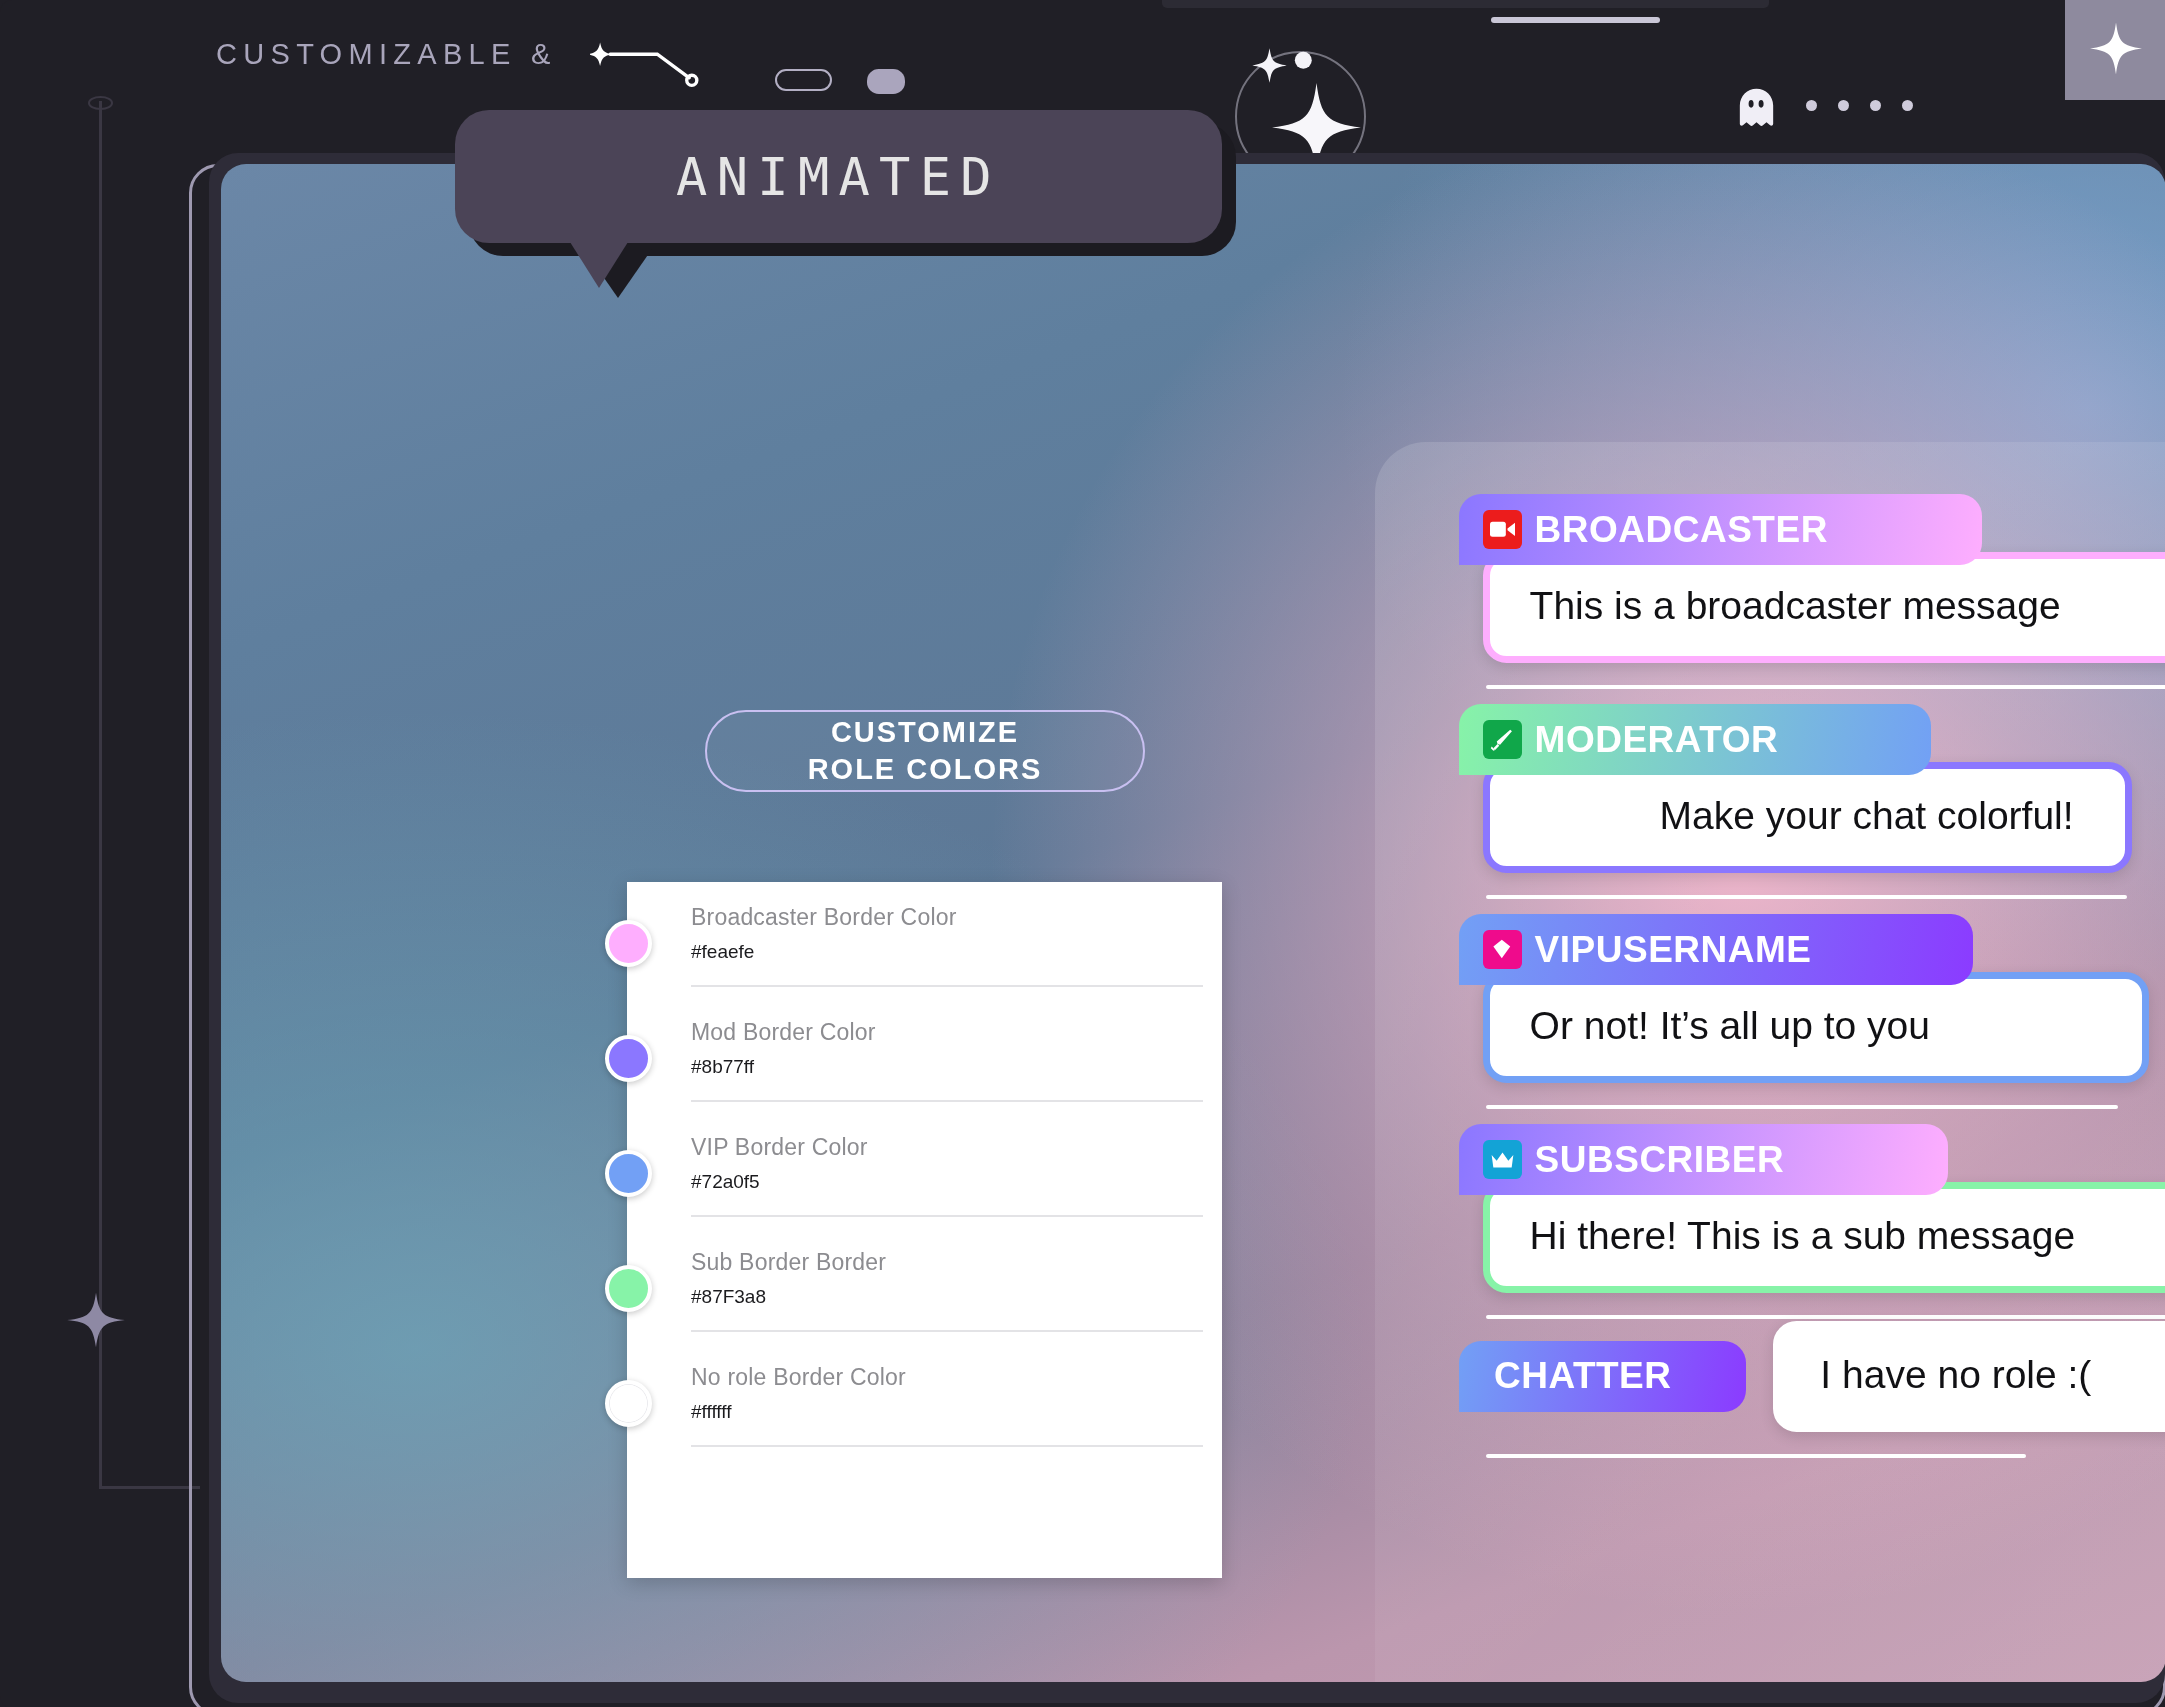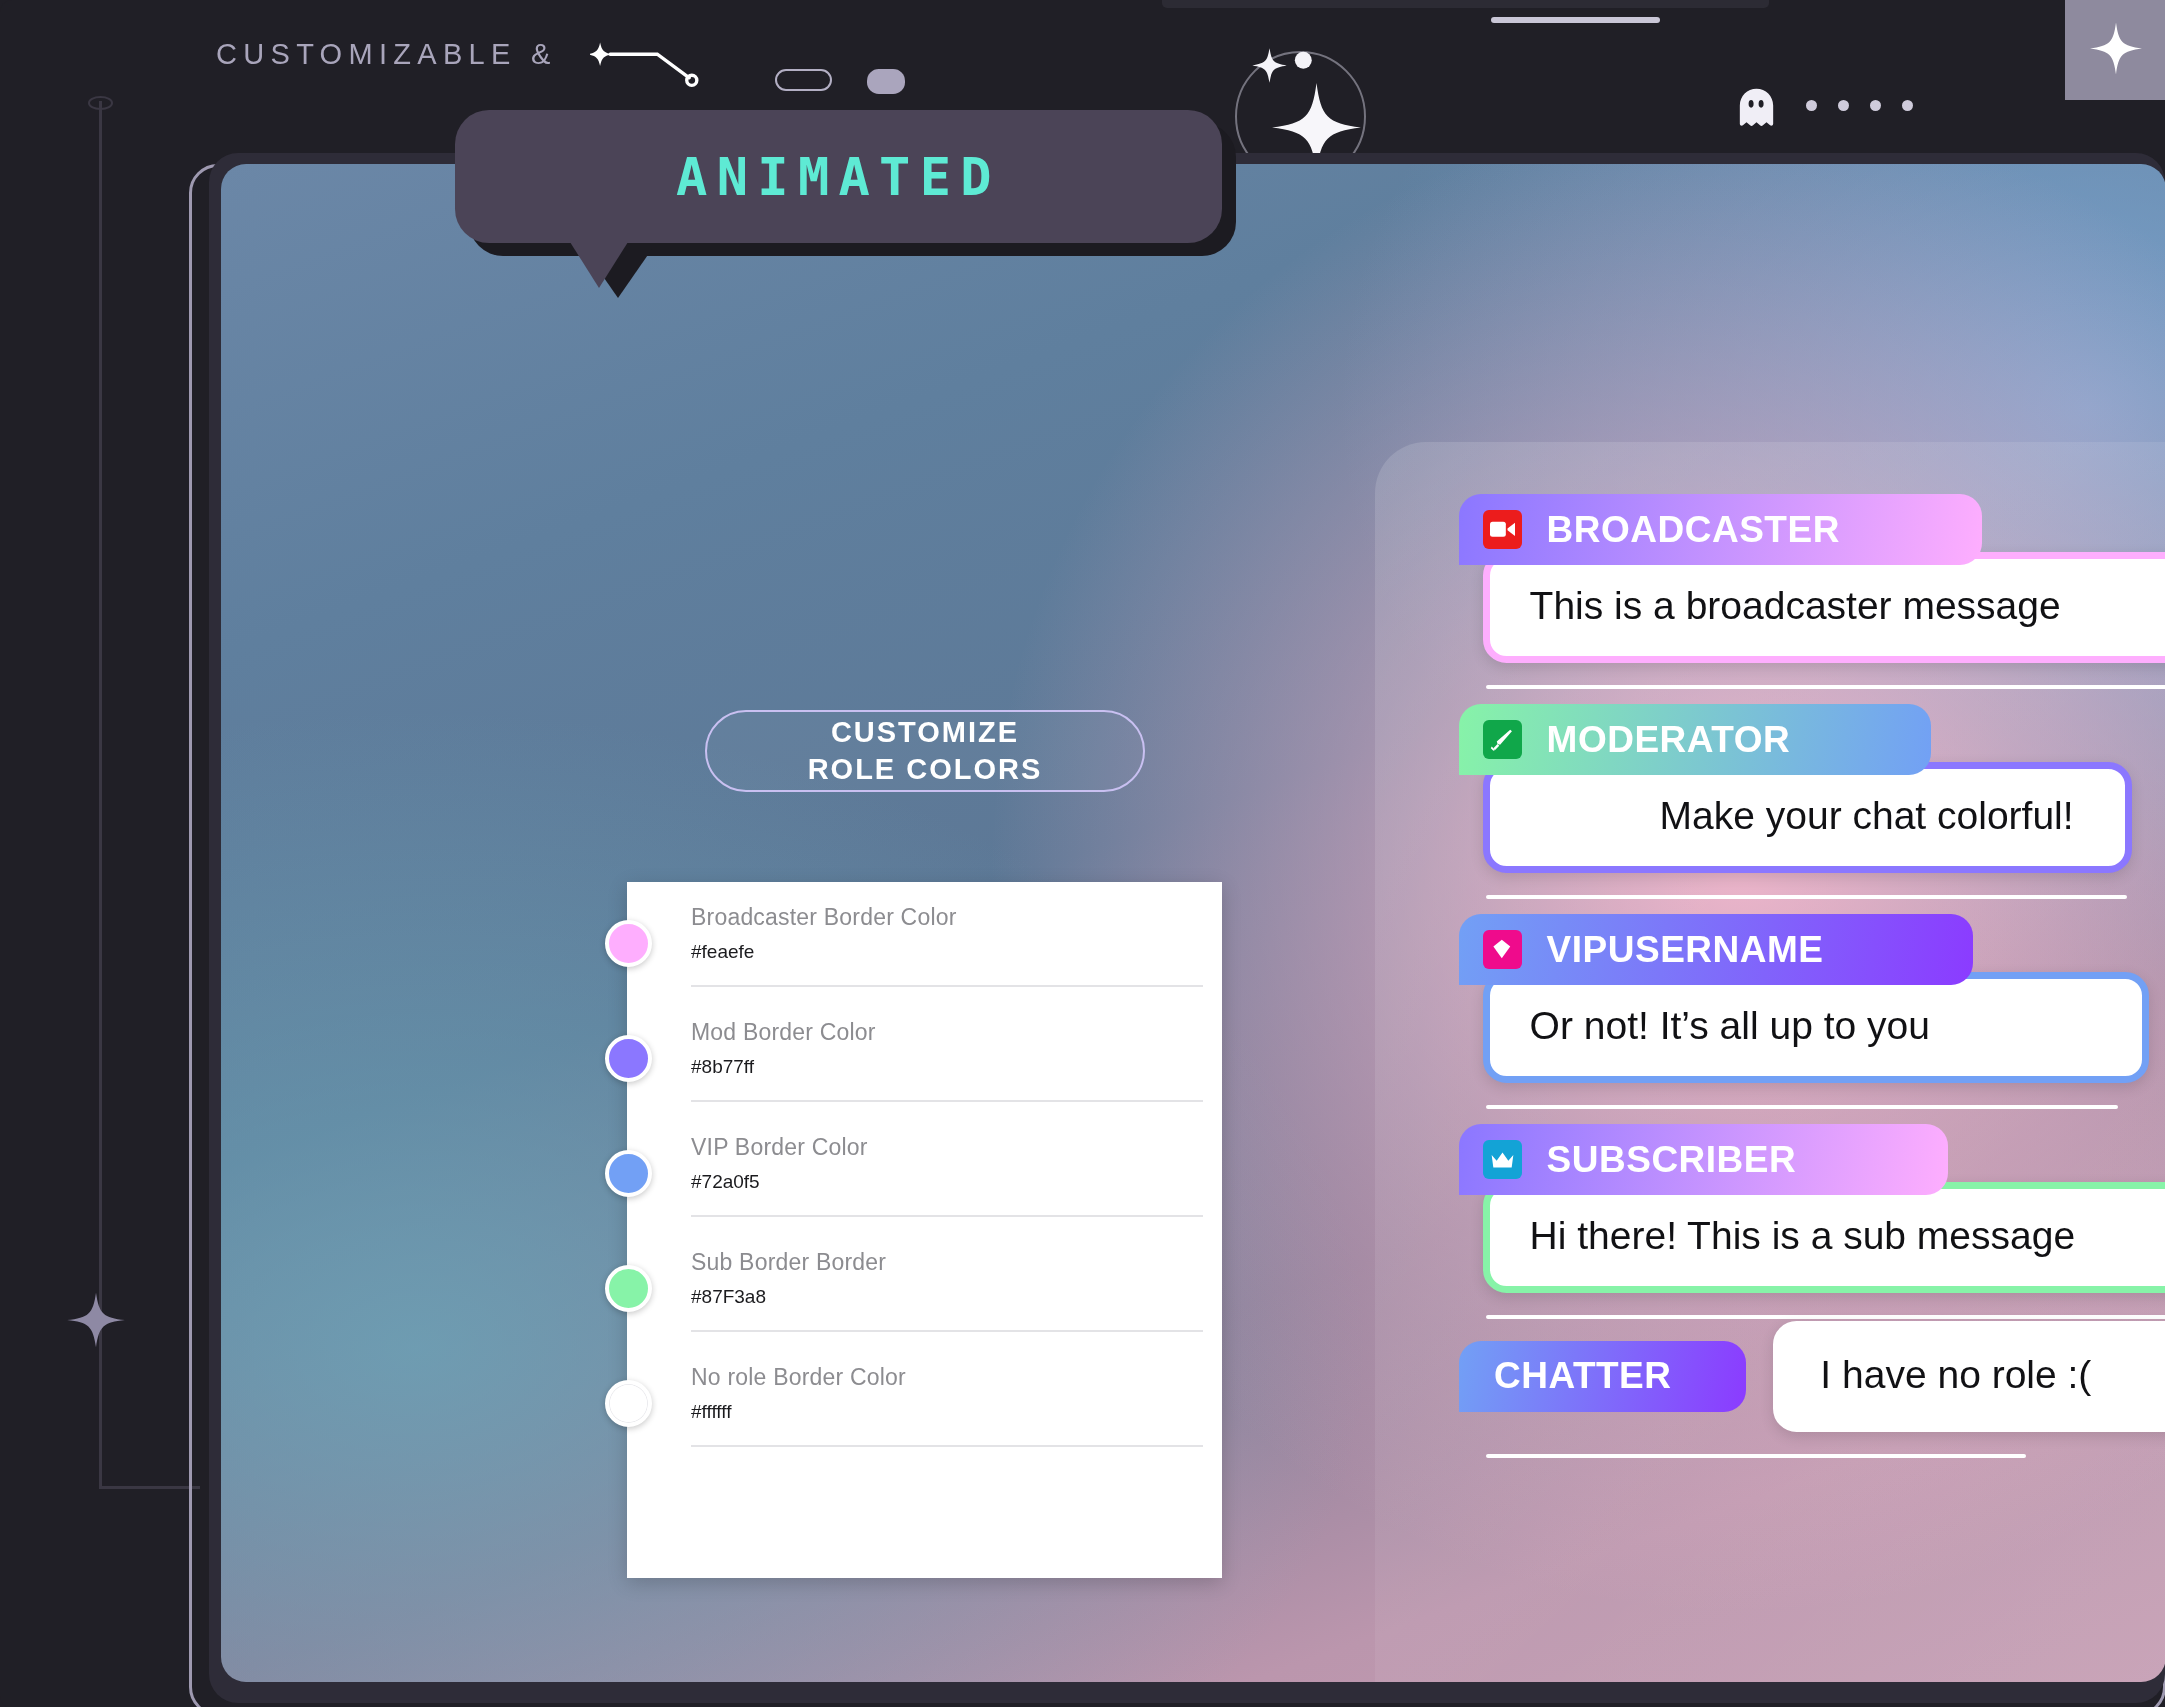--- a/index.html
+++ b/index.html
@@ -109,21 +109,21 @@
     background:#4b4457; border-radius:34px;
     display:flex; align-items:center; justify-content:center;
   }
   .bubble:after{
     content:""; position:absolute; left:115px; top:132px;
     border-left:29px solid transparent; border-right:29px solid transparent;
     border-top:46px solid #4b4457;
   }
   .bubble span {
     font-family:"DejaVu Sans Mono", monospace;
-    font-size:52px; letter-spacing:9.3px; color:#5eead4; font-weight:700;
+    font-size:52px; letter-spacing:9.3px; color:#e5e5e5; font-weight:400;
   }
 
   
   .cta {
     position:absolute; left:484px; top:546px; width:440px; height:82px;
     border:2.5px solid #c9c0f1; border-radius:57px;
     display:flex; flex-direction:column; align-items:center; justify-content:center;
     color:#ffffff; font-weight:700; font-size:29px; letter-spacing:2px; line-height:1.28;
     background:rgba(255,255,255,.03);
   }
@@ -153,21 +153,21 @@
   
   .chat-panel {
     position:absolute; left:1154px; top:278px; width:1012px; height:1290px;
     border-radius:51px 0 0 51px;
     background:linear-gradient(135deg, rgba(255,255,255,.14) 0%, rgba(255,255,255,.05) 60%, rgba(255,255,255,.10) 100%);
   }
 
   .msg { position:relative; margin-bottom:15px; }
   .badge {
     position:relative; z-index:3;
-    display:inline-flex; align-items:center; gap:25px;
+    display:inline-flex; align-items:center; gap:13px;
     height:71px; padding:0 35px 0 23.6px;
     border-radius:22px 22px 22px 0;
     font-size:37px; font-weight:700; color:#ffffff; letter-spacing:0.5px;
   }
   .badge-icon {
     width:39px; height:39px; border-radius:5.9px;
     display:flex; align-items:center; justify-content:center; flex:0 0 auto;
   }
   .msg-body {
     position:relative; z-index:2; margin-top:-13.5px; margin-left:23.6px;

